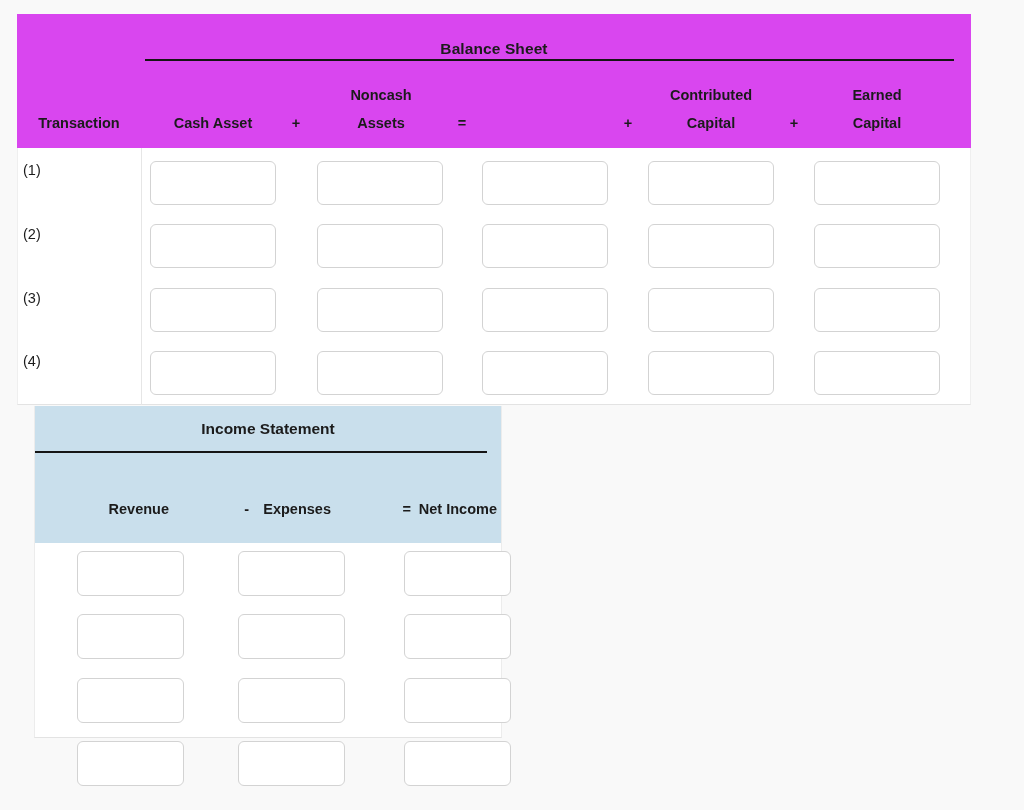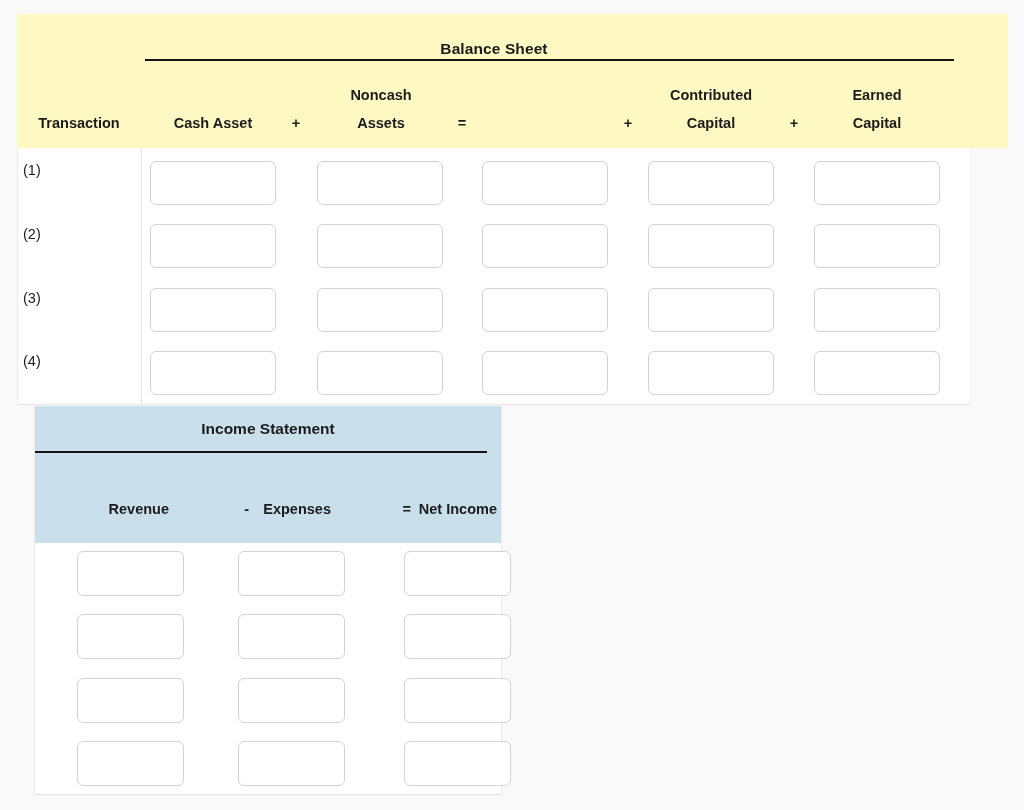--- a/index.html
+++ b/index.html
@@ -25,22 +25,21 @@
     height: 391px;
     background: #ffffff;
     box-sizing: border-box;
   }
   .bs-header {
     position: absolute;
     left: 0;
     top: 0;
     width: 954px;
     height: 134px;
-    background: #fef9c3;
-    padding-left: 37px;
+    background: #d946ef;
   }
   .bs-title {
     position: absolute;
     left: 0;
     top: 26px;
     width: 954px;
     text-align: center;
     font-size: 15.5px;
     font-weight: bold;
     letter-spacing: 0.1px;
@@ -87,21 +86,21 @@
     font-size: 14.5px;
     color: #1b1b1b;
   }
 
   
   .is-panel {
     position: absolute;
     left: 34px;
     top: 406px;
     width: 468px;
-    height: 389px;
+    height: 332px;
     background: #ffffff;
     border-left: 1px solid #ececec;
     border-right: 1px solid #ececec;
     border-bottom: 1px solid #e3e3e3;
     box-sizing: border-box;
   }
   .is-header {
     position: absolute;
     left: 0;
     top: 0;

